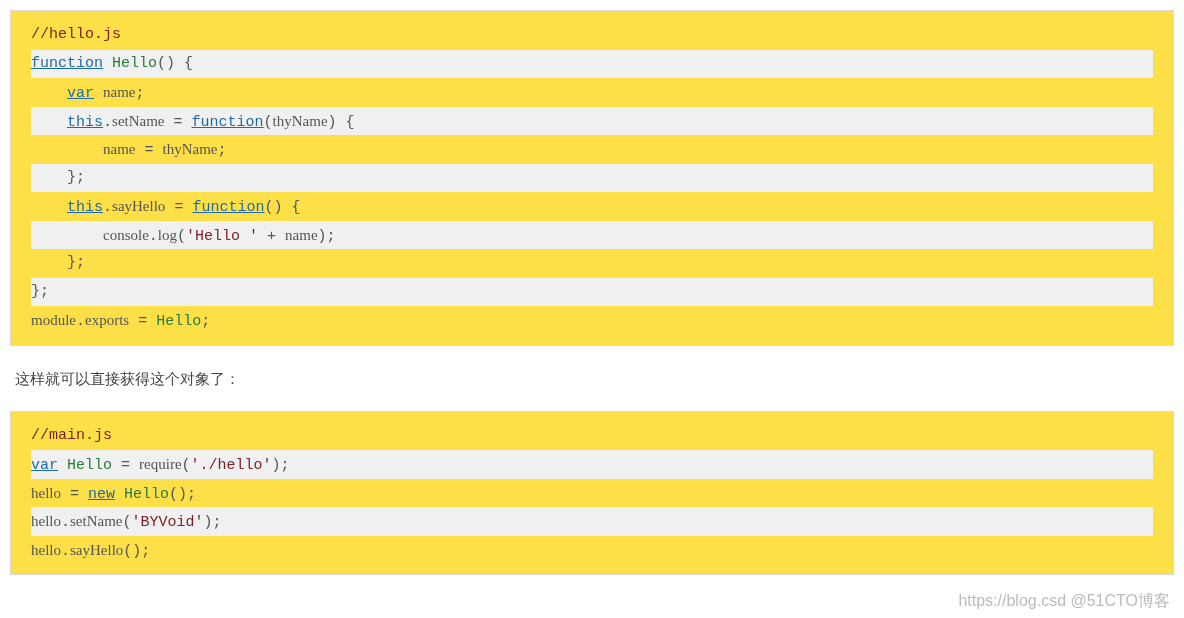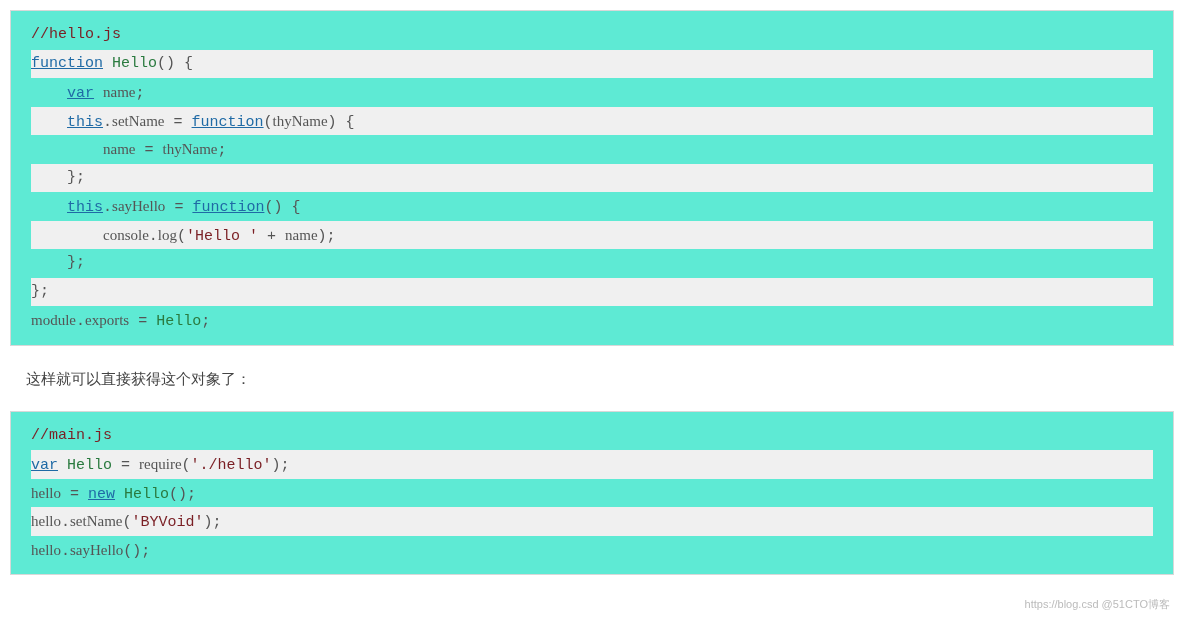--- a/index.html
+++ b/index.html
@@ -6,21 +6,21 @@
   body {
     font-family: -apple-system, BlinkMacSystemFont, "Segoe UI", Arial, sans-serif;
     background: #ffffff;
     padding: 10px;
     width: 1184px;
     color: #333;
     font-size: 15px;
   }
   .code-block {
     border: 1px solid #d8d8d8;
-    background: #5eead4;
+    background: #fde047;
     padding: 10px 20px;
     margin-bottom: 24px;
     position: relative;
   }
   .code-block pre {
     font-family: Consolas, "Courier New", monospace;
     font-size: 15px;
     line-height: 28.5px;
     white-space: pre;
   }
@@ -34,30 +34,30 @@
   }
   .tok { white-space: pre; }
   .c-comment { color: #7a1f24; }
   .c-keyword { color: #1f6aa5; text-decoration: underline; }
   .c-func    { color: #2a7a3f; }
   .c-paren   { color: #555; }
   .c-ident   { color: #555; font-family: Liberation Serif, serif; }
   .c-string  { color: #7a1f24; text-align: center; }
   .c-plain   { color: #555; }
   .prose {
-    margin: 22px 0 22px 16px;
+    margin: 22px 0 22px 5px;
     font-size: 15px;
     color: #444;
   }
   .watermark {
     position: fixed;
     bottom: 6px;
     right: 14px;
     color: #bbb;
-    font-size: 11px;
+    font-size: 16px;
     pointer-events: none;
     font-family: Arial, sans-serif;
   }
 </style>
 </head>
 <body>
 
 <div class="code-block">
   <pre><span class="code-line"><span class="tok c-comment">//hello.js</span></span><span class="code-line stripe"><span class="tok c-keyword">function</span><span class="tok c-plain"> </span><span class="tok c-func">Hello</span><span class="tok c-paren">()</span><span class="tok c-plain"> {</span></span><span class="code-line"><span class="tok c-plain">    </span><span class="tok c-keyword">var</span><span class="tok c-plain"> </span><span class="tok c-ident">name</span><span class="tok c-plain">;</span></span><span class="code-line stripe"><span class="tok c-plain">    </span><span class="tok c-keyword">this</span><span class="tok c-plain">.</span><span class="tok c-ident">setName</span><span class="tok c-plain"> = </span><span class="tok c-keyword">function</span><span class="tok c-paren">(</span><span class="tok c-ident">thyName</span><span class="tok c-paren">)</span><span class="tok c-plain"> {</span></span><span class="code-line"><span class="tok c-plain">        </span><span class="tok c-ident">name</span><span class="tok c-plain"> = </span><span class="tok c-ident">thyName</span><span class="tok c-plain">;</span></span><span class="code-line stripe"><span class="tok c-plain">    };</span></span><span class="code-line"><span class="tok c-plain">    </span><span class="tok c-keyword">this</span><span class="tok c-plain">.</span><span class="tok c-ident">sayHello</span><span class="tok c-plain"> = </span><span class="tok c-keyword">function</span><span class="tok c-paren">()</span><span class="tok c-plain"> {</span></span><span class="code-line stripe"><span class="tok c-plain">        </span><span class="tok c-ident">console</span><span class="tok c-plain">.</span><span class="tok c-ident">log</span><span class="tok c-paren">(</span><span class="tok c-string">'Hello '</span><span class="tok c-plain"> + </span><span class="tok c-ident">name</span><span class="tok c-paren">)</span><span class="tok c-plain">;</span></span><span class="code-line"><span class="tok c-plain">    };</span></span><span class="code-line stripe"><span class="tok c-plain">};</span></span><span class="code-line"><span class="tok c-ident">module</span><span class="tok c-plain">.</span><span class="tok c-ident">exports</span><span class="tok c-plain"> = </span><span class="tok c-func">Hello</span><span class="tok c-plain">;</span></span></pre>
 </div>

